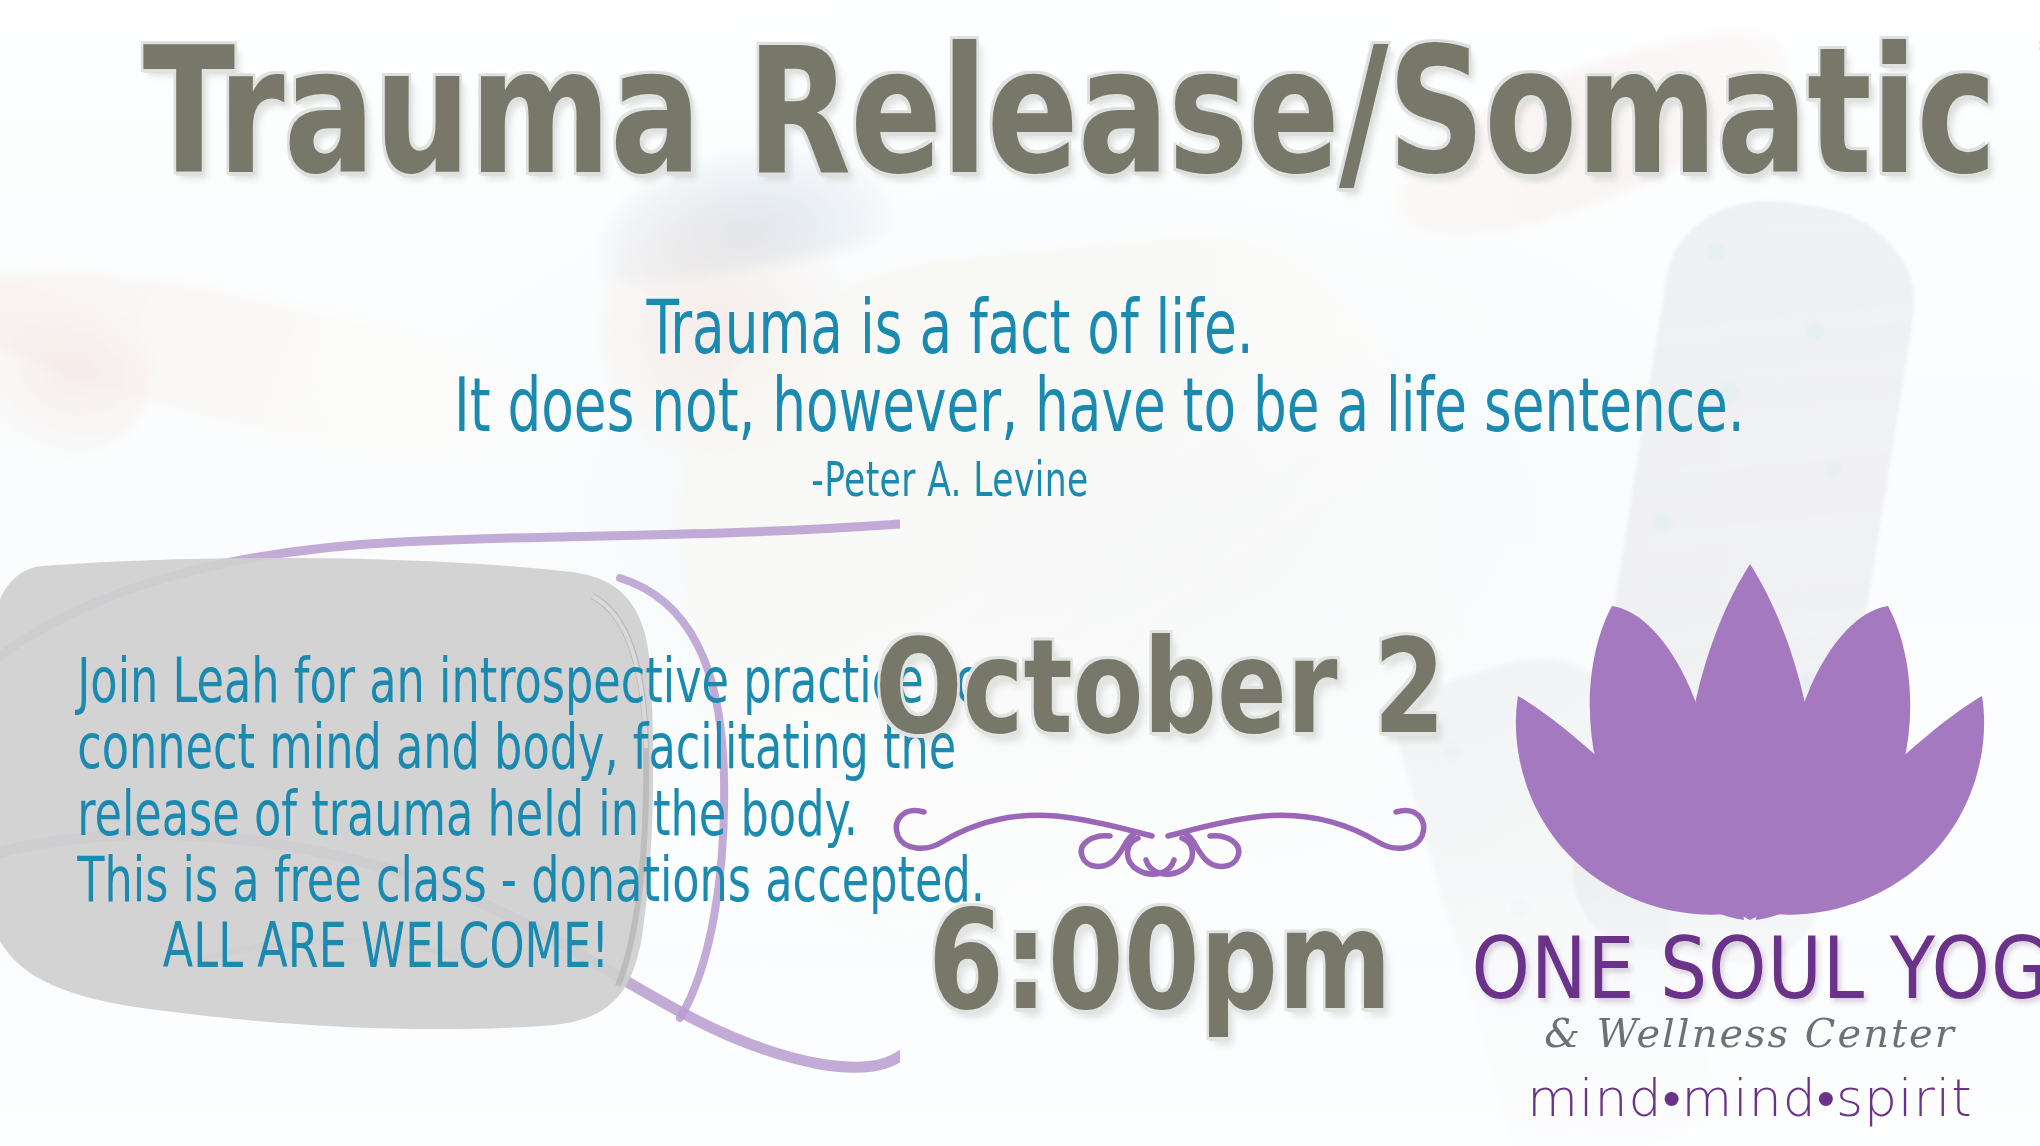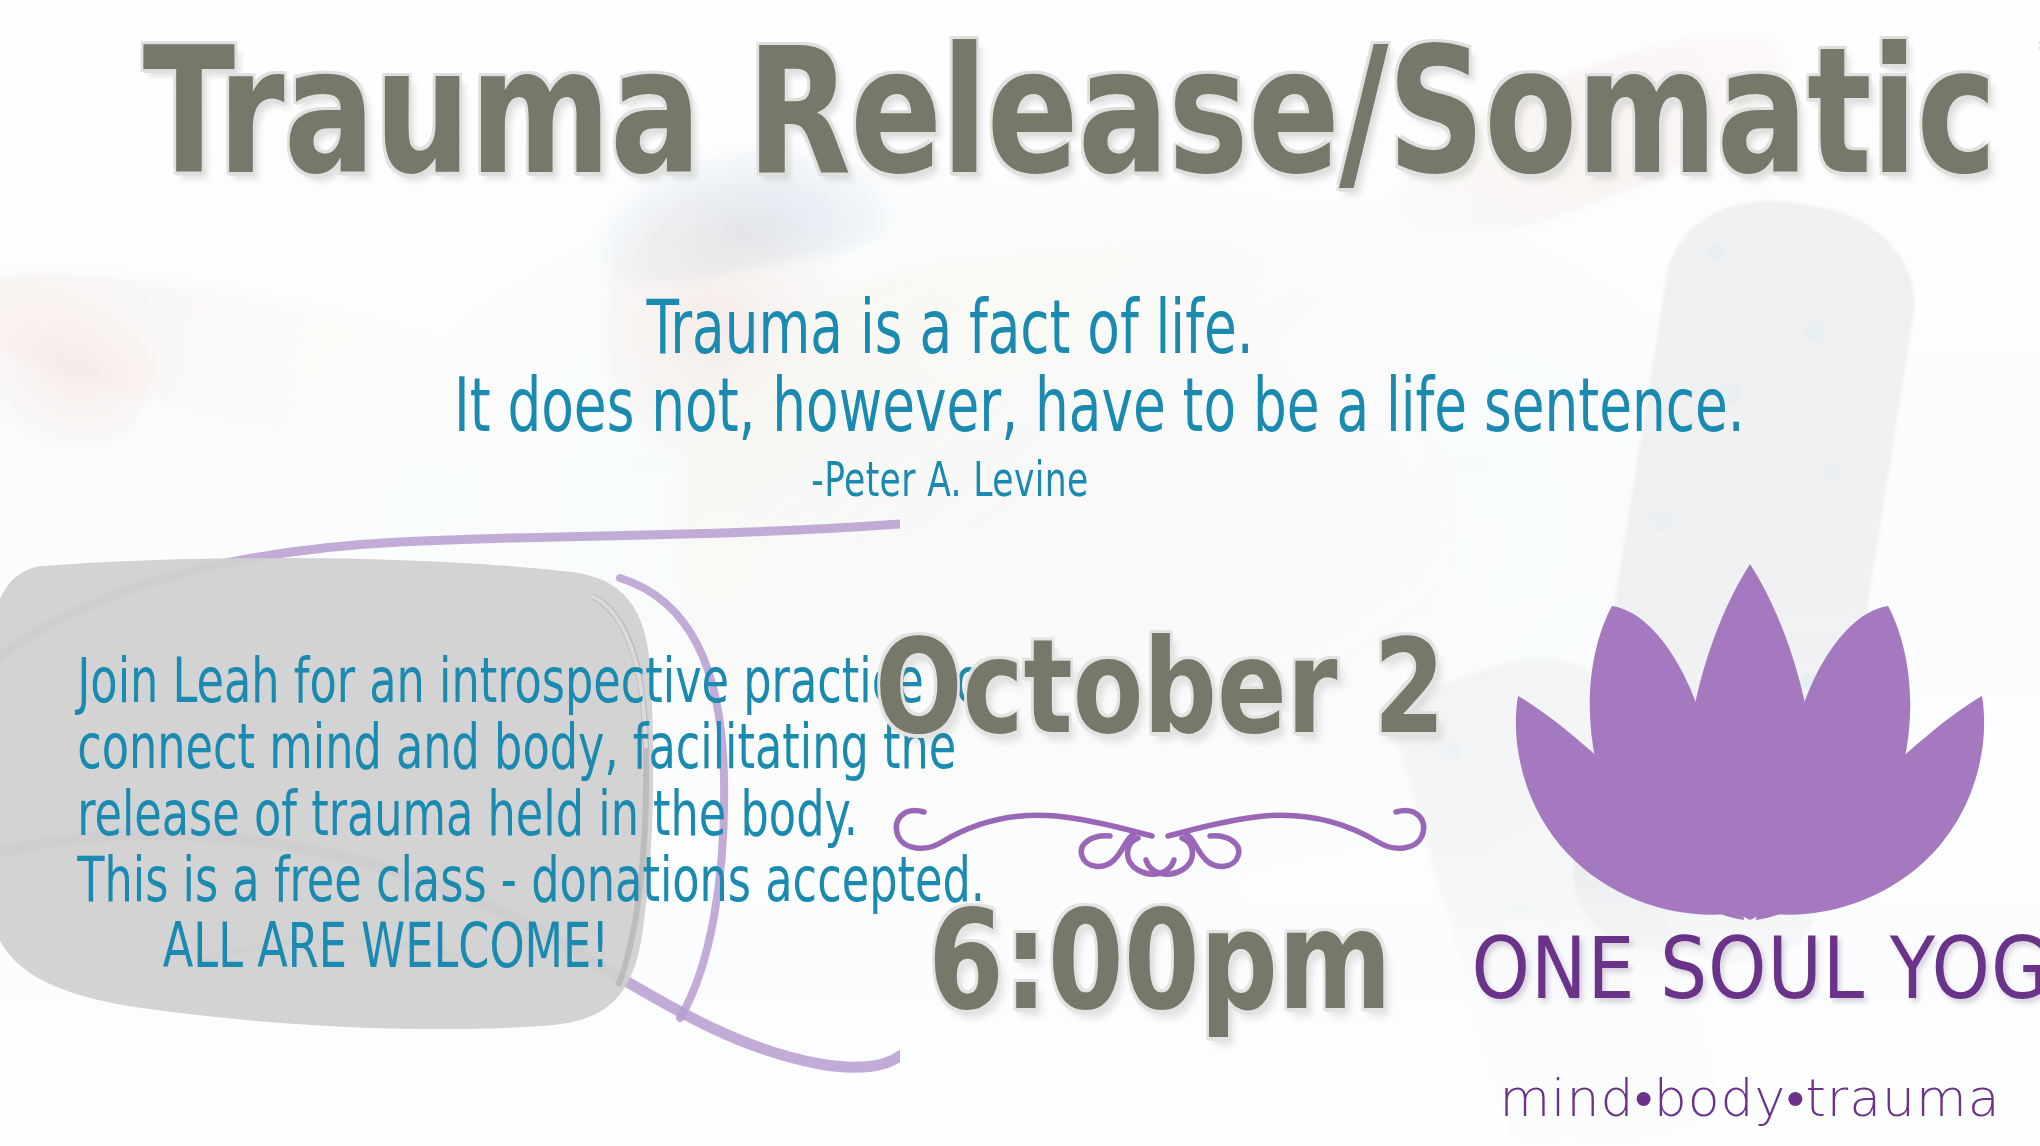--- a/index.html
+++ b/index.html
@@ -403,16 +403,17 @@
 
       <path d="M 472 148 C 480 196, 466 260, 422 306 C 374 356, 304 374, 248 364 C 284 318, 330 268, 374 226 C 408 194, 444 164, 472 148 Z" fill="#a479c0"></path>
 
       <path d="M 102 58 C 74 110, 70 196, 104 266 C 134 328, 190 366, 234 372 C 226 300, 208 206, 180 140 C 159 92, 130 62, 102 58 Z" fill="#a479c0"></path>
 
       <path d="M 378 58 C 406 110, 410 196, 376 266 C 346 328, 290 366, 246 372 C 254 300, 272 206, 300 140 C 321 92, 350 62, 378 58 Z" fill="#a479c0"></path>
 
       <path d="M 240 16 C 204 72, 176 160, 176 236 C 176 304, 204 356, 240 372 C 276 356, 304 304, 304 236 C 304 160, 276 72, 240 16 Z" fill="#a479c0"></path>
     </svg>
     <div class="logo-name">ONE SOUL YOGA</div>
-    <div class="logo-tag">mind•body•trauma</div>
+    <div class="logo-sub">&amp; Wellness Center</div>
+    <div class="logo-tag">mind•mind•spirit</div>
   </div>
 
 </div>
 
 </body></html>

